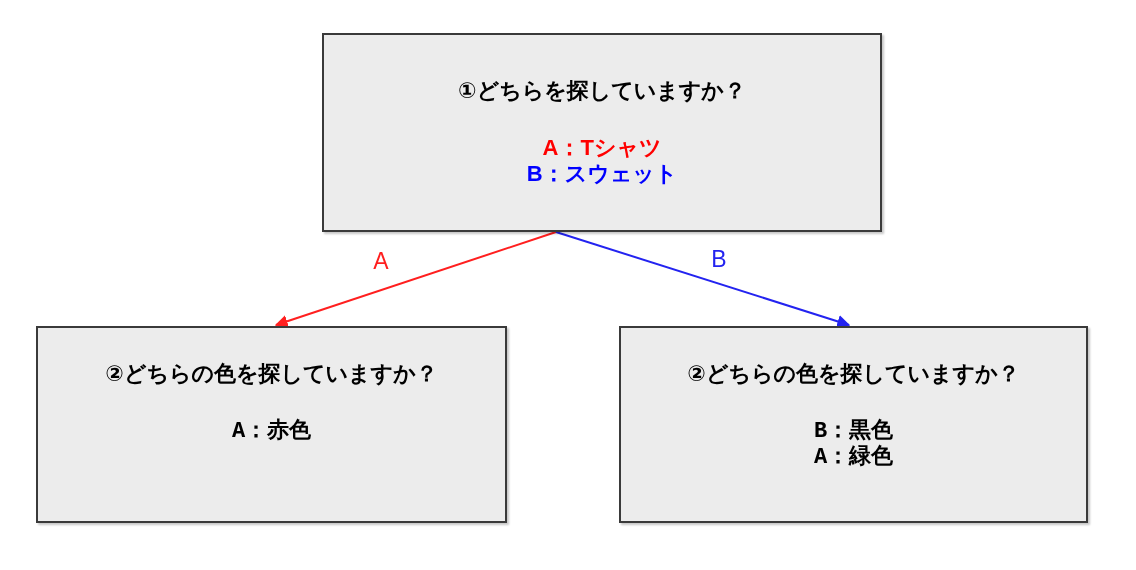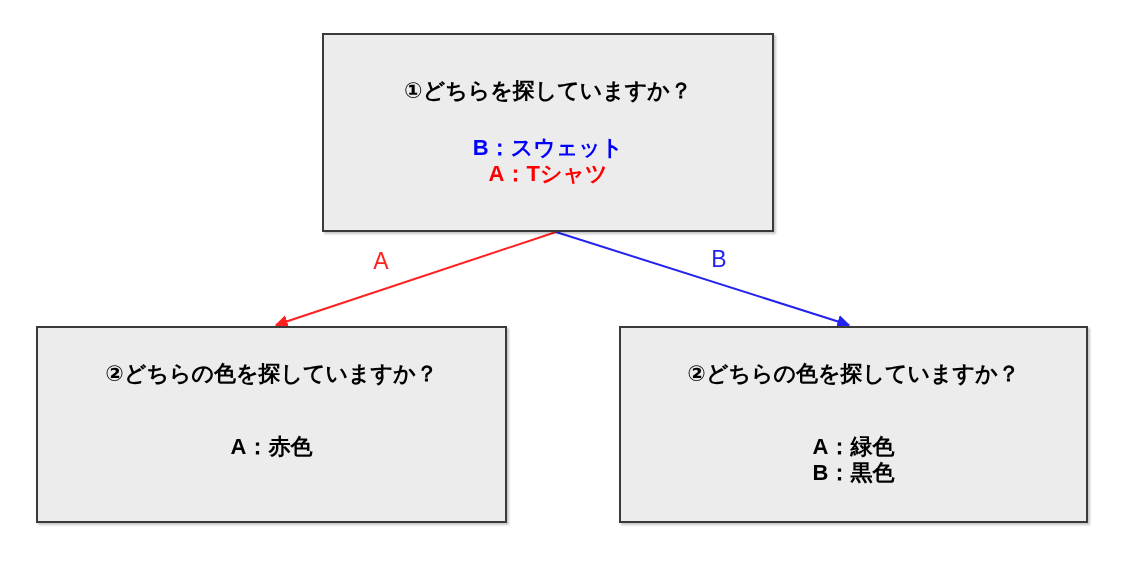--- a/index.html
+++ b/index.html
@@ -42,35 +42,35 @@
     white-space: nowrap;
   }
   .box .opt {
     font-size: 22px;
     font-weight: bold;
     line-height: 26px;
     white-space: nowrap;
   }
   .box-step1 {
     left: 322px; top: 33px;
-    width: 452px; height: 199px;
+    width: 560px; height: 199px;
     padding-top: 44px;
   }
   .box-step1 .opts { margin-top: 32px; }
   .box-step2a {
     left: 36px; top: 326px;
     width: 471px; height: 197px;
     padding-top: 34px;
   }
   .box-step2b {
     left: 619px; top: 326px;
     width: 469px; height: 197px;
     padding-top: 34px;
   }
-  .box-step2a .opts, .box-step2b .opts { margin-top: 48px; }
+  .box-step2a .opts, .box-step2b .opts { margin-top: 33px; font-family: Liberation Mono, monospace; }
   .opt-red  { color: #ff0000; }
   .opt-blue { color: #0000ff; }
   .branch-label {
     position: absolute;
     transform: translate(-50%, -50%);
     font-size: 23px;
     font-weight: 400;
     line-height: 1;
   }
   .branch-label-a { left: 381px; top: 261px; color: #ff1f1f; }
@@ -94,33 +94,33 @@
     <line class="line-blue" x1="556" y1="232" x2="849" y2="325" marker-end="url(#arrowhead-blue)"></line>
   </svg>
 
   <div class="branch-label branch-label-a">A</div>
 
   <div class="branch-label branch-label-b">B</div>
 
   <div class="box box-step1">
     <div class="q">①どちらを探していますか？</div>
     <div class="opts">
+      <div class="opt opt-red">A：Tシャツ</div>
       <div class="opt opt-blue">B：スウェット</div>
-      <div class="opt opt-red">A：Tシャツ</div>
     </div>
   </div>
 
   <div class="box box-step2a">
     <div class="q">②どちらの色を探していますか？</div>
     <div class="opts">
       <div class="opt">A：赤色</div>
     </div>
   </div>
 
   <div class="box box-step2b">
     <div class="q">②どちらの色を探していますか？</div>
     <div class="opts">
+      <div class="opt">B：黒色</div>
       <div class="opt">A：緑色</div>
-      <div class="opt">B：黒色</div>
     </div>
   </div>
 
 </div>
 
 </body></html>

